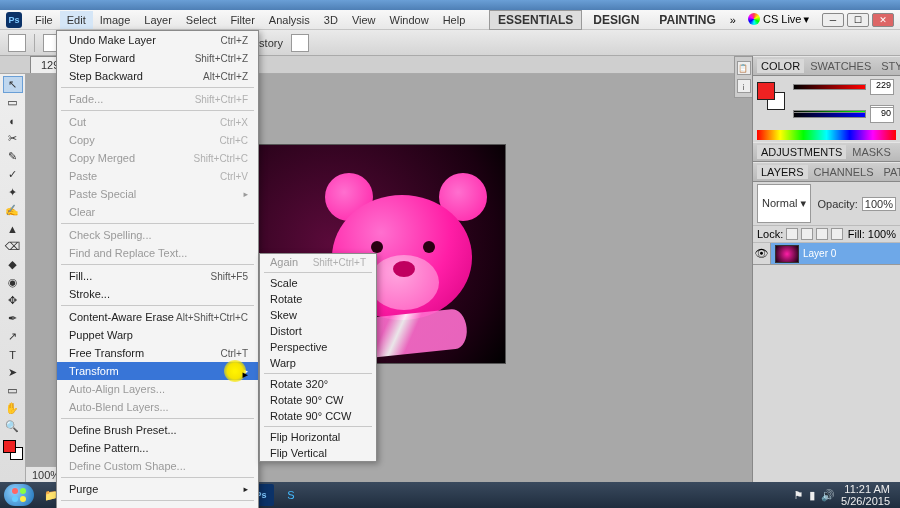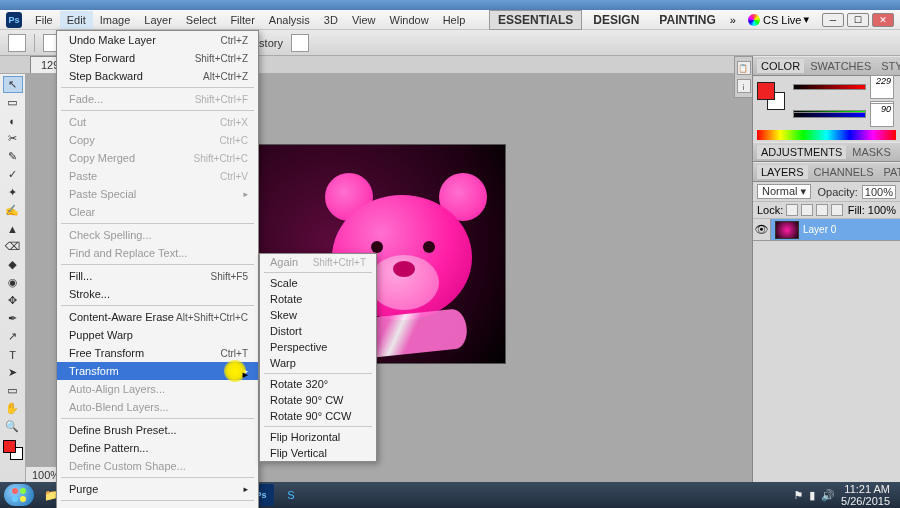--- a/index.html
+++ b/index.html
@@ -5,21 +5,21 @@
 * { margin:0; padding:0; box-sizing:border-box; font-family:"Segoe UI",Tahoma,sans-serif; font-size:11px; }
 body { width:900px; height:508px; background:#e4e4e4; overflow:hidden; position:relative; }
 .titlebar{height:10px;background:linear-gradient(#6a9fd6,#4e7fb5);}
 .menubar{height:20px;background:linear-gradient(#f8f8f8,#e8e8e8);display:flex;align-items:center;padding:0 6px;border-bottom:1px solid #c5c5c5;user-select:none;}
 .menubar .menu-item{padding:3px 7px;color:#333;cursor:default;}
 .menubar .menu-item.open{background:#d5e6f7;}
 .menubar .ps-icon{width:16px;height:16px;background:#0b3268;border-radius:3px;margin-right:6px;display:flex;align-items:center;justify-content:center;color:#7fc8ff;font-size:9px;font-weight:bold;}
 .menubar .spacer{flex:1;}
 .menubar .ws-tab{padding:2px 8px;font-size:12px;color:#333;font-weight:bold;border:1px solid transparent;margin:0 1px;}
 .menubar .ws-tab.active{background:#ddd;border-color:#999;}
-.menubar .cs-live{display:flex;align-items:center;margin-left:8px;}
+.menubar .cs-live{display:flex;margin-left:8px;}
 .menubar .cs-live .wheel{width:12px;height:12px;border-radius:50%;background:conic-gradient(#f44,#ff0,#0f0,#0ff,#00f,#f0f,#f44);margin-right:3px;}
 .menubar .win-btns{display:flex;margin-left:10px;}
 .menubar .win-btn{width:22px;height:14px;border:1px solid #888;margin-left:3px;border-radius:2px;background:#eee;display:flex;align-items:center;justify-content:center;font-size:9px;}
 .menubar .win-btn.close{background:#d66;color:#fff;}
 .optbar{height:26px;background:linear-gradient(#eaeaea,#d5d5d5);border-bottom:1px solid #aaa;display:flex;align-items:center;padding:0 8px;gap:8px;}
 .optbar .icon{width:18px;height:18px;background:#fff;border:1px solid #999;}
 .optbar .sep{width:1px;height:18px;background:#aaa;}
 .optbar .lbl{color:#333;}
 .optbar .combo{display:inline-flex;align-items:center;background:#fff;border:1px solid #999;padding:1px 4px;}
 .optbar .combo::after{content:"▾";margin-left:3px;color:#555;}
@@ -53,25 +53,25 @@
 .color-panel{height:66px;background:#d8d8d8;padding:4px;position:relative;}
 .color-panel .sw{position:absolute;left:4px;top:6px;width:28px;height:28px;}
 .color-panel .sw .fg{position:absolute;width:18px;height:18px;background:#e22;border:1px solid #222;}
 .color-panel .sw .bg{position:absolute;width:18px;height:18px;background:#fff;border:1px solid #222;right:0;bottom:0;}
 .color-panel .sl{position:absolute;left:40px;right:6px;height:10px;display:flex;align-items:center;gap:4px;}
 .color-panel .sl.r{top:6px;} .color-panel .sl.g{top:32px;} .color-panel .sl.b{top:34px;}
 .color-panel .sl .bar{flex:1;height:6px;border:1px solid #888;}
 .color-panel .sl.r .bar{background:linear-gradient(90deg,#000,#f00);}
 .color-panel .sl.g .bar{background:linear-gradient(90deg,#000,#0f0);}
 .color-panel .sl.b .bar{background:linear-gradient(90deg,#000,#00f);}
-.color-panel .sl .val{width:24px;height:24px;background:#fff;border:1px solid #999;font-size:9px;text-align:right;padding-right:2px;font-style:italic;}
+.color-panel .sl .val{width:24px;height:16px;background:#fff;border:1px solid #999;font-size:9px;text-align:right;padding-right:2px;}
 .color-panel .strip{position:absolute;left:4px;right:4px;bottom:2px;height:10px;background:linear-gradient(90deg,#f00,#ff0,#0f0,#0ff,#00f,#f0f,#f00);}
 .layers-panel{flex:1;background:#d8d8d8;display:flex;flex-direction:column;}
 .layers-opts{display:flex;padding:2px 4px;gap:4px;align-items:center;font-size:10px;color:#333;border-bottom:1px solid #bbb;}
-.layers-opts .blend{border:1px solid #999;background:#fff;padding:0 4px;}
+.layers-opts .blend{border:1px solid #999;background:#fff;padding:12px 4px;}
 .layers-opts .op{margin-left:auto;}
 .layers-opts .opv{border:1px solid #999;background:#fff;padding:0 2px;}
 .layers-lock{display:flex;padding:2px 4px;gap:3px;align-items:center;font-size:10px;border-bottom:1px solid #bbb;}
 .layers-lock .lk{width:12px;height:12px;border:1px solid #999;background:#eee;}
 .layer-row{display:flex;align-items:center;background:#6ea8e8;height:22px;border-bottom:1px solid #999;}
 .layer-row .eye{width:18px;height:100%;display:flex;align-items:center;justify-content:center;background:#d8d8d8;border-right:1px solid #999;}
 .layer-row .thumb{width:24px;height:18px;margin:0 4px;border:1px solid #333;background:radial-gradient(circle at 50% 50%,#ff1ea6,#1a0010);}
 .layer-row .lname{color:#fff;font-size:10px;}
 .dropdown{position:absolute;top:30px;left:56px;width:203px;background:#f4f4f4;border:1px solid #8a8a8a;box-shadow:2px 2px 6px rgba(0,0,0,.3);z-index:50;}
 .dropdown .ditem{height:18px;display:flex;align-items:center;padding:0 10px 0 12px;color:#222;position:relative;}

